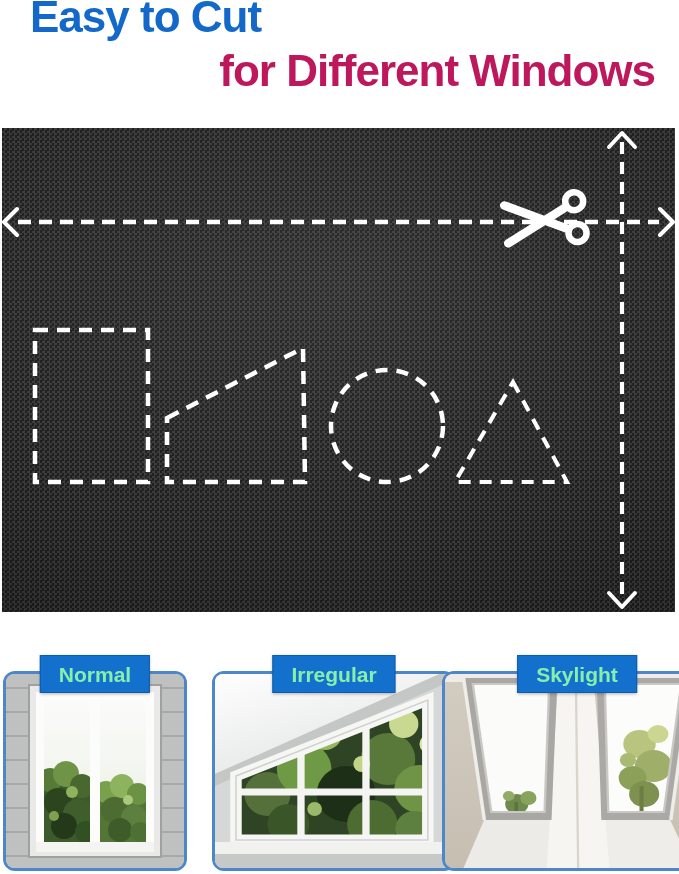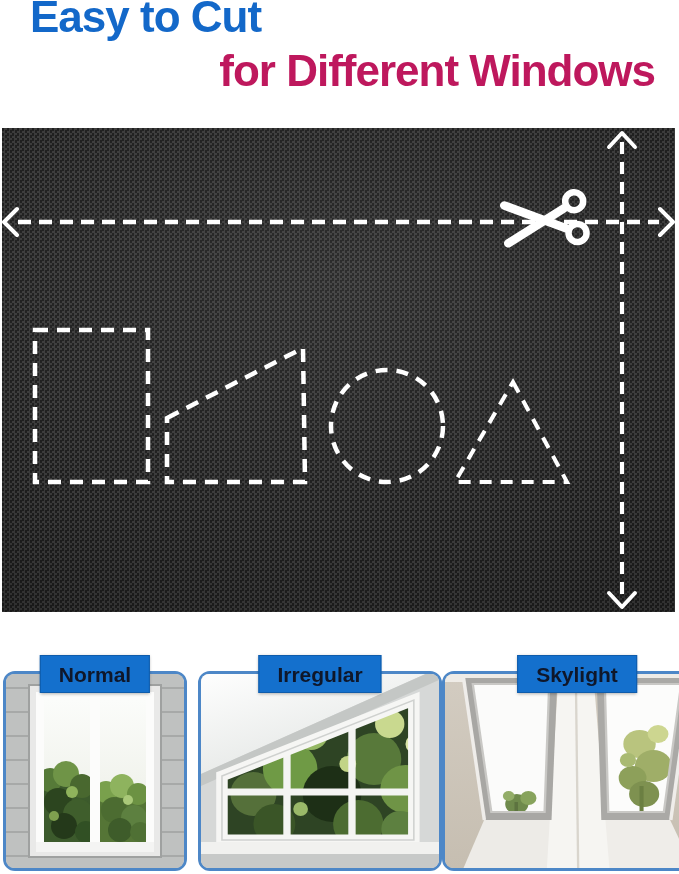--- a/index.html
+++ b/index.html
@@ -27,30 +27,30 @@
       repeating-conic-gradient(from 0deg, rgba(255,255,255,0.10) 0% 25%, rgba(0,0,0,0.18) 25% 50%);
     background-size:100% 100%, 5px 5px;
   }
   .fabric svg{position:absolute;left:0;top:0;display:block;}
   
   .card{
     position:absolute;top:671px;height:200px;box-sizing:border-box;
     border:3px solid #4d87c7;border-radius:12px;background:#ffffff;
   }
   .card-1{left:3px;width:184px;}
-  .card-2{left:198px;width:244px;}
+  .card-2{left:212px;width:244px;}
   .card-3{left:442px;width:270px;}
   .photo{
     position:absolute;left:0;top:0;right:0;bottom:0;
     border-radius:8px;overflow:hidden;
   }
   .photo svg{width:100%;height:100%;display:block;}
   .pill{
     position:absolute;top:-19px;left:50%;transform:translateX(-50%);
-    background:#1470cd;color:#0f172a;
+    background:#1470cd;color:#86efac;
     font-size:21px;font-weight:bold;line-height:1;
     padding:8px 18px 7px 18px;border-radius:0;white-space:nowrap;
     box-shadow:0 1px 3px rgba(0,0,0,0.30);
     border:1px solid #0f5cab;
     z-index:5;
   }
 </style>
 </head>
 <body>
 

